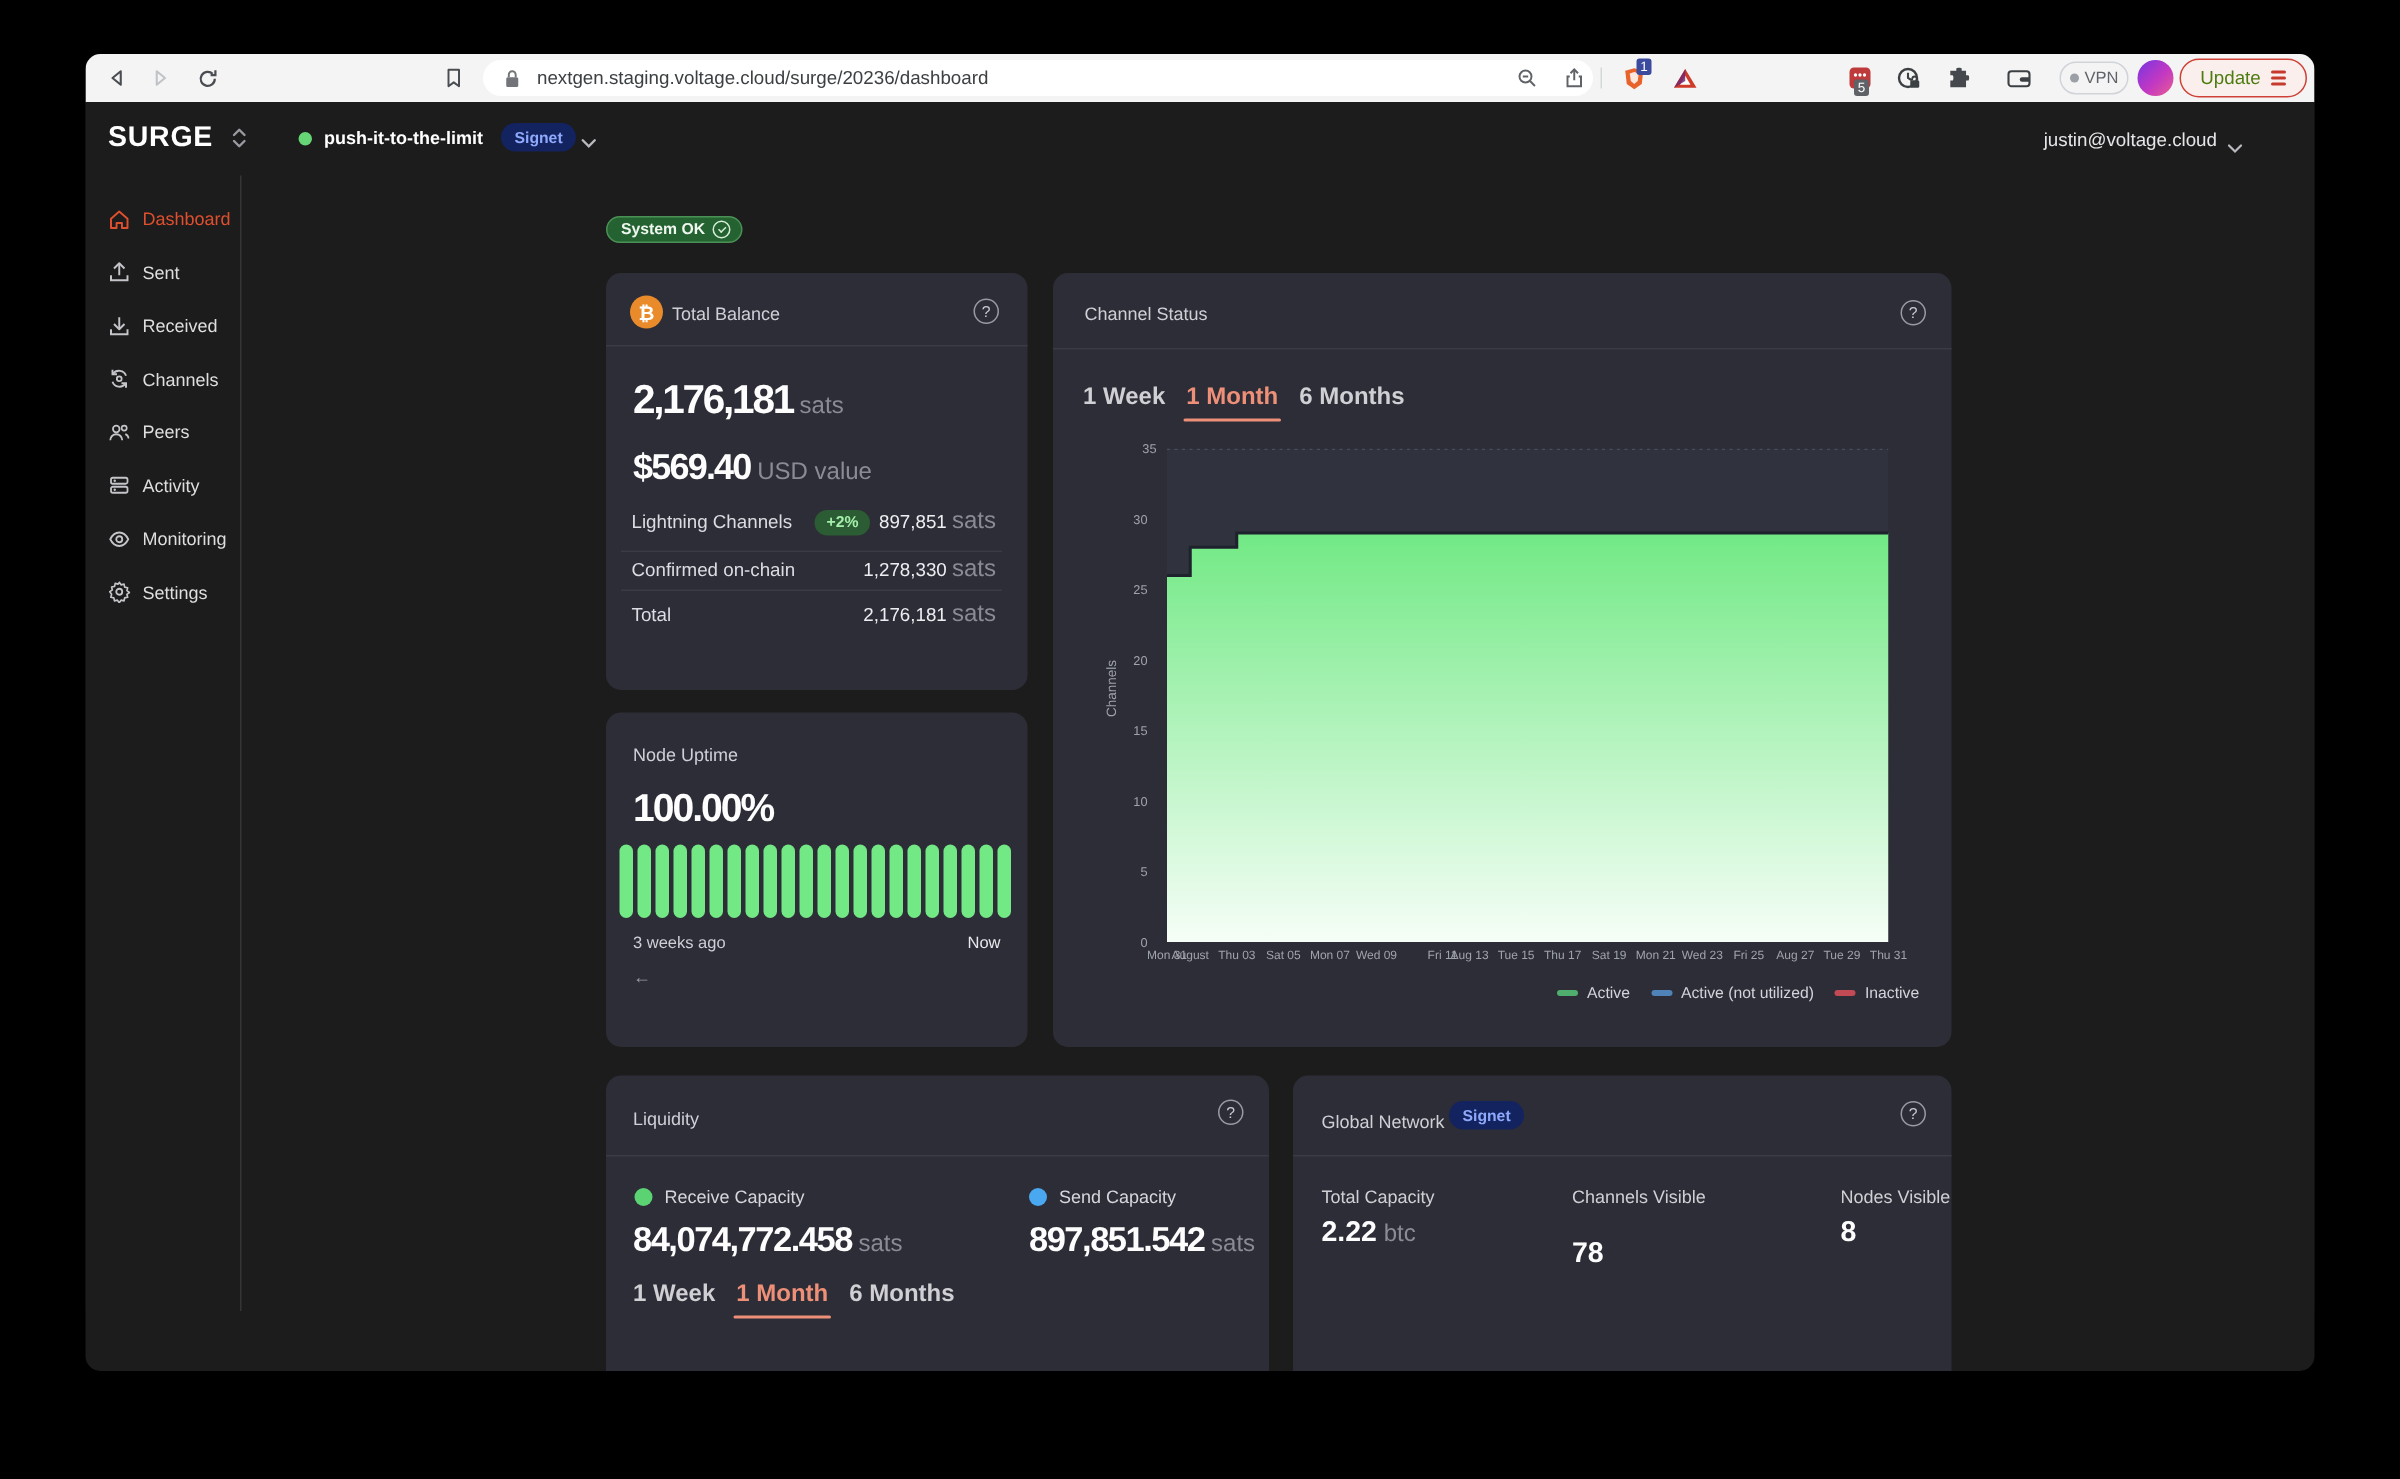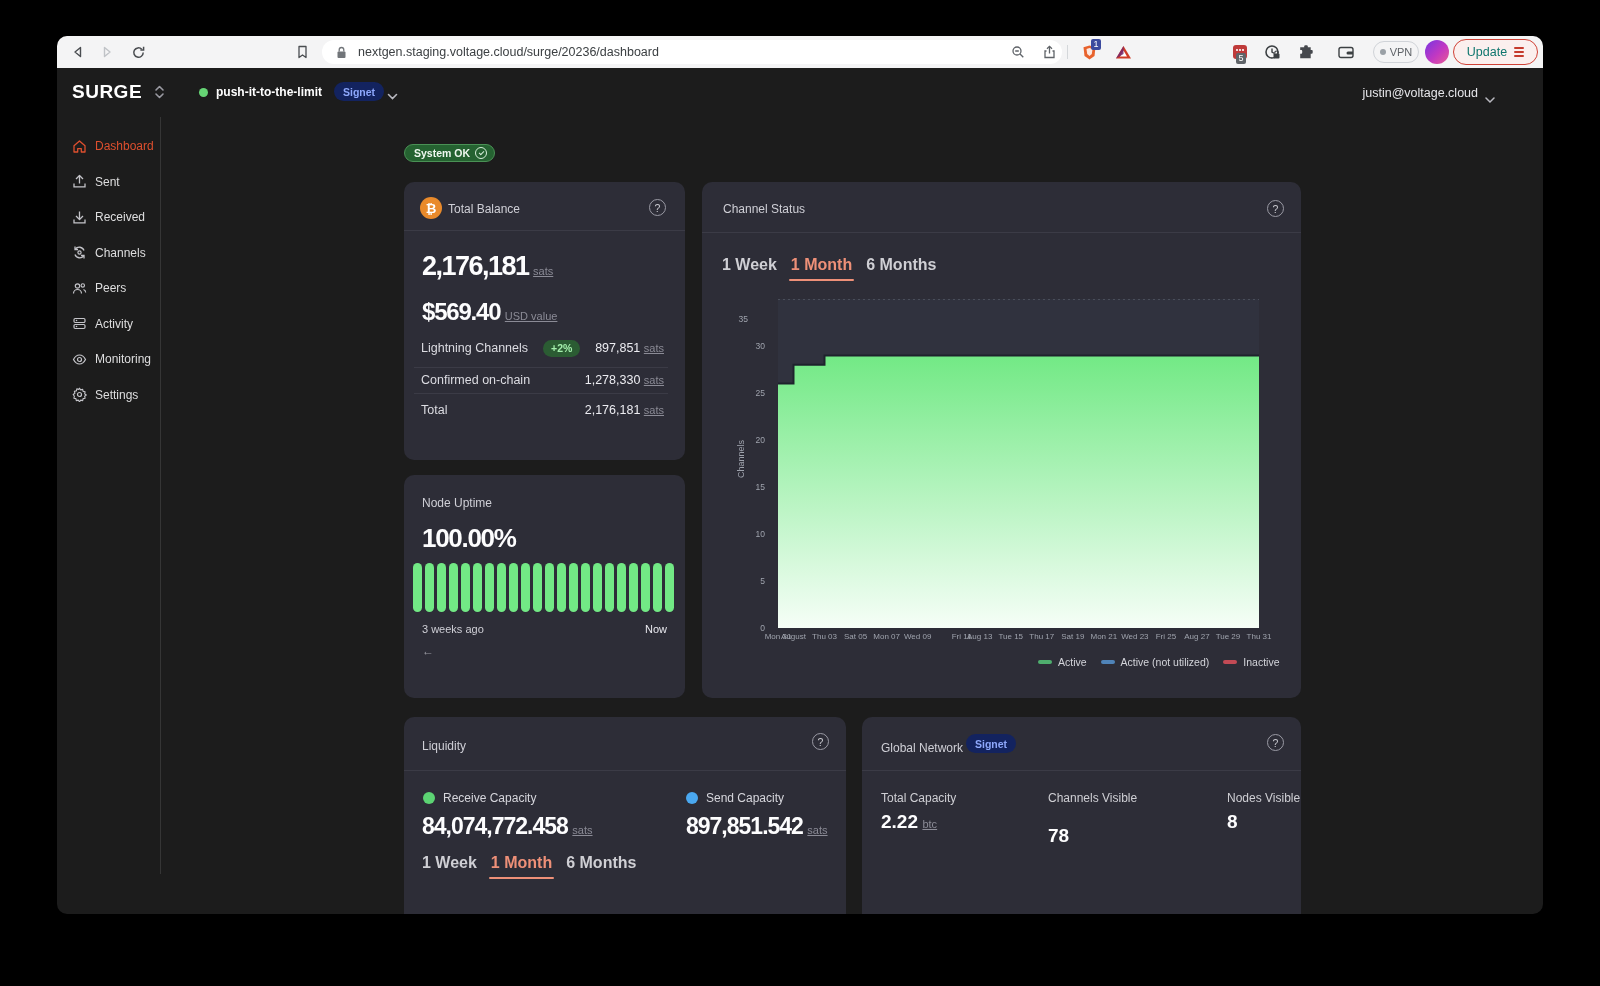--- a/index.html
+++ b/index.html
@@ -16,21 +16,21 @@
 .newtab { position:absolute; left:328px; top:10px; font-size:18px; color:#3c4043; font-weight:400; }
 .tabsearch { position:absolute; right:48px; top:13px; color:#5f6368; }
 .toolbar { position:relative; height:32px; background:#f4f4f5; }
 .omnibox { position:absolute; left:265px; top:4px; width:740px; height:24px; background:#fff; border-radius:12px; }
 .url { position:absolute; left:36px; top:5px; font-size:12.5px; color:#3c4043; }
 .tbicon { position:absolute; top:0; height:32px; display:flex; align-items:center; justify-content:center; }
 .vpn { position:absolute; left:1316px; top:5px; width:46px; height:22px; border:1px solid #d0d3d8; border-radius:11px; display:flex; align-items:center; justify-content:center; gap:4px; }
 .vpn-dot { width:6px; height:6px; border-radius:50%; background:#9aa0a6; }
 .vpn-label { font-size:11px; color:#5f6368; }
 .avatar { position:absolute; left:1368px; top:4px; width:24px; height:24px; border-radius:50%; background:linear-gradient(135deg,#8b36d9 15%,#c238c2 55%,#e0559c 90%); }
-.update-btn { position:absolute; left:1396px; top:3px; width:85px; height:26px; border:1.5px solid #cf4136; background:#fbefee; border-radius:13px; display:flex; align-items:center; justify-content:center; gap:7px; color:#0f766e; }
+.update-btn { position:absolute; left:1396px; top:3px; width:85px; height:26px; border:1.5px solid #cf4136; background:#fbefee; border-radius:13px; display:flex; align-items:center; justify-content:center; gap:7px; color:#4d7c0f; }
 .update-label { font-size:12.5px; }
 .hamburger { display:flex; flex-direction:column; gap:2.5px; }
 .hamburger i { display:block; width:10px; height:1.6px; background:#c53a2c; border-radius:1px; }
 .ext-badge { position:absolute; font-size:9px; color:#fff; background:#5f6368; border-radius:2px; padding:0 2.5px; line-height:11px; }
 
 .app { position:relative; height:806px; background:#1c1c1c; color:#e8e8ec; }
 .app-header { position:absolute; left:0; top:0; right:0; height:49px; }
 .logo { position:absolute; left:15px; top:13px; font-size:19px; font-weight:800; letter-spacing:0.5px; color:#fff; }
 .updown { position:absolute; left:97px; top:16px; }
 .node-dot { position:absolute; left:142px; top:20px; width:9px; height:9px; border-radius:50%; background:#66d575; }
@@ -51,21 +51,21 @@
 .divider { position:absolute; left:0; right:0; height:1px; background:#3b3b46; }
 .divider-inset { position:absolute; left:10px; right:17px; height:1px; background:#3b3b46; }
 .help { position:absolute; width:17px; height:17px; border-radius:50%; border:1.5px solid #9a9aa4; color:#c9c9cf; font-size:10.5px; display:flex; align-items:center; justify-content:center; }
 .ok-badge { position:absolute; left:243px; top:27px; height:18px; background:#256231; border:1px solid #4a9155; border-radius:10px; display:flex; align-items:center; padding:0 7px 0 9px; gap:5px; }
 .ok-badge span { font-size:10.5px; color:#eef7ef; font-weight:700; }
 .okcheck { width:12px; height:12px; border-radius:50%; border:1.2px solid #d6eed9; position:relative; }
 .okcheck:after { content:""; position:absolute; left:3px; top:3.2px; width:4px; height:2px; border-left:1.2px solid #d6eed9; border-bottom:1.2px solid #d6eed9; transform:rotate(-45deg); }
 
 .btc { position:absolute; left:16px; top:15px; width:22px; height:22px; border-radius:50%; background:#e98a2b; color:#fff; font-weight:700; font-size:13px; display:flex; align-items:center; justify-content:center; }
 .big-amount { font-size:27px; font-weight:700; color:#fdfdfe; letter-spacing:-1.5px; }
-.unit-sm { font-size:11px; color:#8b8b96; font-weight:400; letter-spacing:0;text-decoration:underline; }
+.unit-sm { font-size:16px; color:#8b8b96; font-weight:400; letter-spacing:0; }
 .usd-amount { font-size:24px; font-weight:600; color:#fdfdfe; letter-spacing:-1.2px; }
 .tb-row { position:absolute; left:17px; right:21px; height:18px; display:flex; align-items:center; }
 .tb-label { font-size:12.5px; color:#dcdce2; }
 .tb-val { margin-left:auto; font-size:12.5px; color:#ececf1; }
 .pct-badge { font-size:10.5px; font-weight:700; color:#a4efac; background:#2b5c33; border-radius:9px; padding:2.5px 8px; position:absolute; left:122px; }
 
 .tabs { position:absolute; display:flex; gap:14px; }
 .ptab { font-size:16px; font-weight:700; color:#cfcfd4; position:relative; padding-bottom:7px; white-space:nowrap; }
 .ptab.active { color:#ee9078; }
 .ptab.active:after { content:""; position:absolute; left:-2px; right:-2px; bottom:0; height:2px; background:#ee9078; border-radius:1px; }
@@ -368,21 +368,21 @@
               <path d="M0 84.6 H15.5 V65.8 H46.5 V56.4 H481.0 V56.4 H481" fill="none" stroke="#1e222c" stroke-width="2"></path>
             </svg></div>
         <div id="yticks">
             <span class="ytick" style="left: 33px; top: 441px;">0</span>
             <span class="ytick" style="left: 33px; top: 394px;">5</span>
             <span class="ytick" style="left: 33px; top: 347px;">10</span>
             <span class="ytick" style="left: 33px; top: 300px;">15</span>
             <span class="ytick" style="left: 33px; top: 253px;">20</span>
             <span class="ytick" style="left: 33px; top: 206px;">25</span>
             <span class="ytick" style="left: 33px; top: 159px;">30</span>
-            <span class="ytick" style="left: 16px; top: 112px; margin-top: 20px;">35</span>
+            <span class="ytick" style="left: 39px; top: 112px;">35</span>
           </div>
         <div id="xticks">
             <span class="xtick" style="left: 50px; width: 52px;">Mon 31</span>
             <span class="xtick" style="left: 96.5484px; width: 52px;">Thu 03</span>
             <span class="xtick" style="left: 127.581px; width: 52px;">Sat 05</span>
             <span class="xtick" style="left: 158.613px; width: 52px;">Mon 07</span>
             <span class="xtick" style="left: 189.645px; width: 52px;">Wed 09</span>
             <span class="xtick" style="left: 220.677px; width: 52px; padding-left: 26px;">Fri 11</span>
             <span class="xtick" style="left: 251.71px; width: 52px;">Aug 13</span>
             <span class="xtick" style="left: 282.742px; width: 52px;">Tue 15</span>

